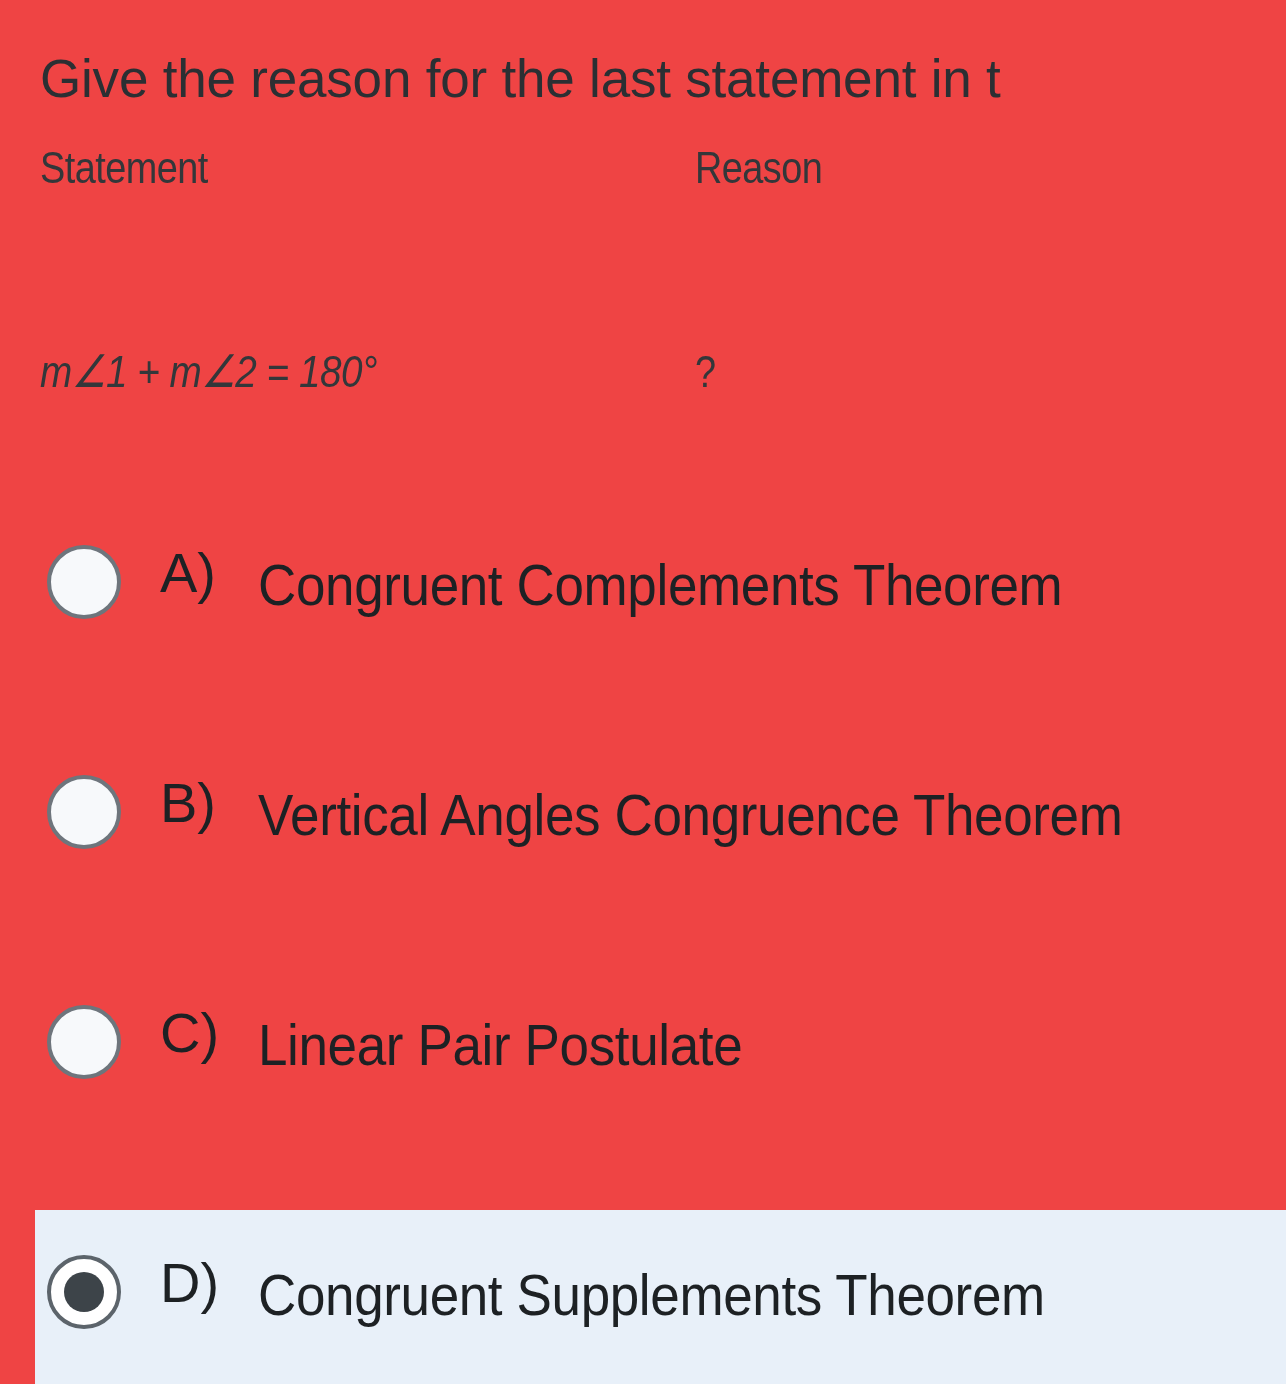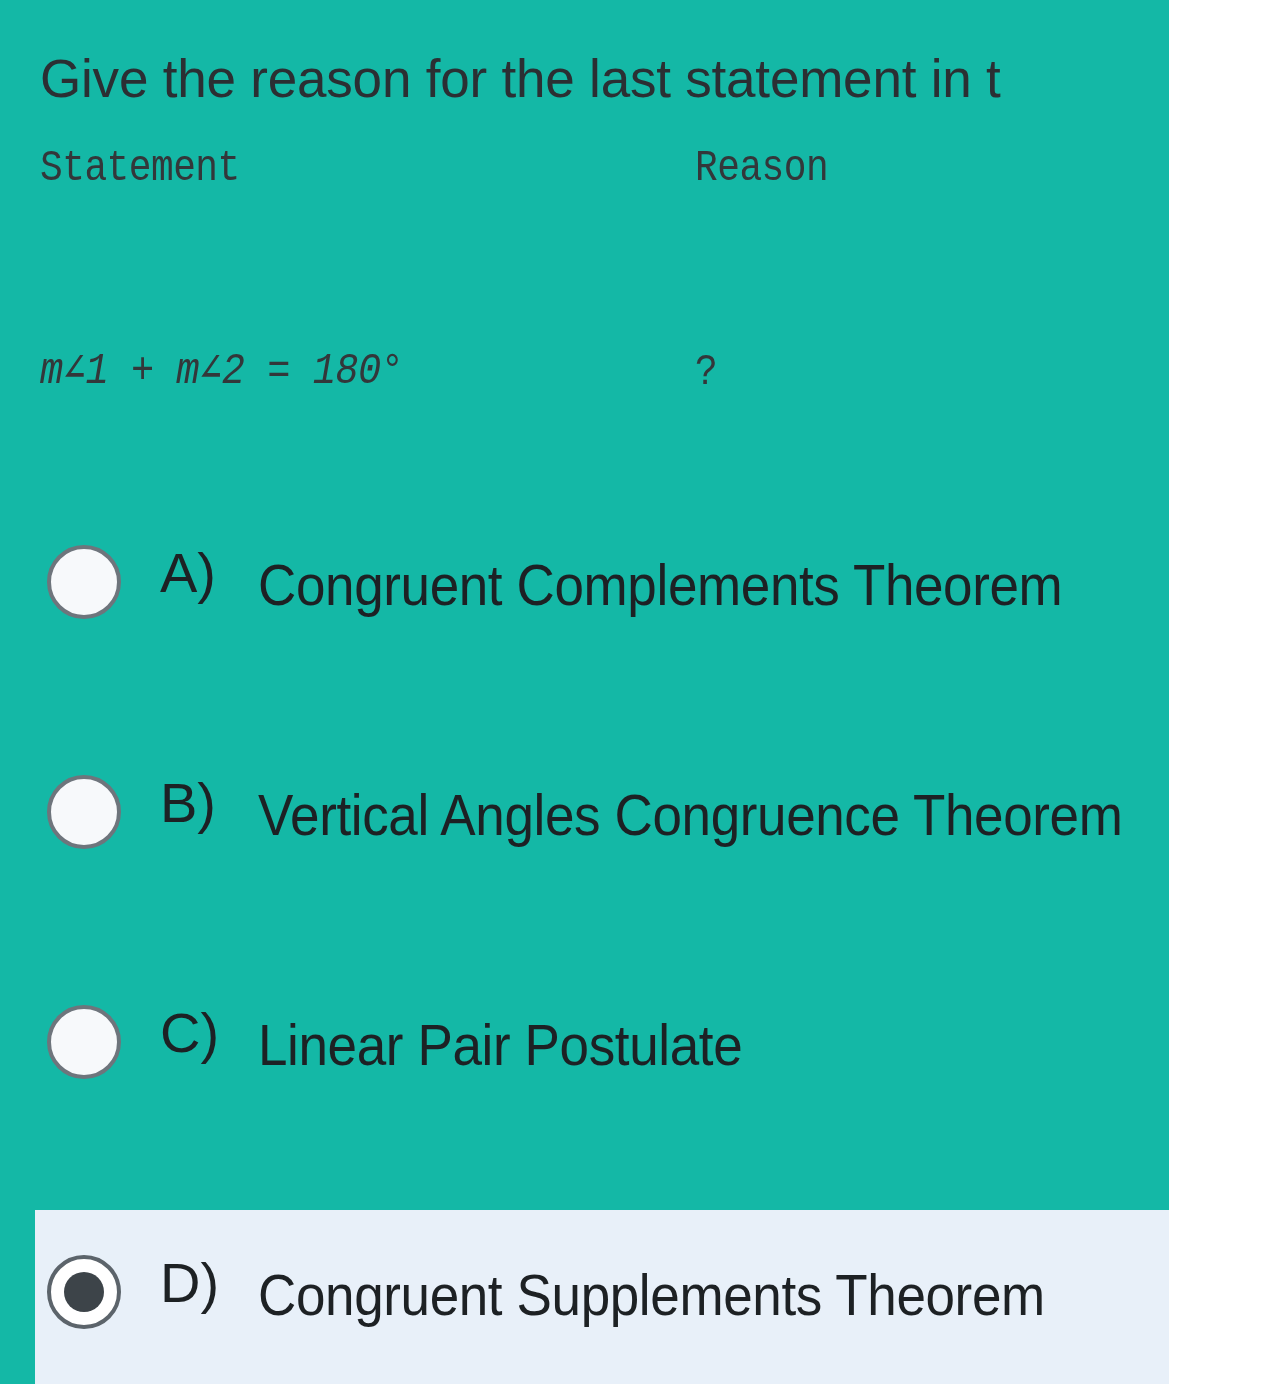--- a/index.html
+++ b/index.html
@@ -10,23 +10,23 @@
   body {
     width: 1286px;
     height: 1384px;
     overflow: hidden;
     font-family: "Liberation Sans", sans-serif;
     -webkit-font-smoothing: antialiased;
   }
 
   #page {
     position: relative;
-    width: 1169px;
+    width: 1286px;
     height: 1384px;
-    background: #14b8a6;
+    background: #ef4444;
     overflow: hidden;
   }
 
   
   .question-title {
     position: absolute;
     left: 40px;
     top: 48px;
     width: 1600px;          
     white-space: nowrap;
@@ -39,21 +39,21 @@
   }
 
   
   .proof-image {
     position: absolute;
     left: 40px;
     top: 142px;
     width: 900px;
     height: 260px;
     color: #33373a;
-    font-family: Liberation Mono, monospace;
+    font-family: Liberation Sans, sans-serif;
     font-stretch: condensed;
   }
   .proof-row {
     position: absolute;
     left: 0;
     width: 900px;
     height: 56px;
     white-space: nowrap;
   }
   .proof-row.r0 { top: 0px; }

